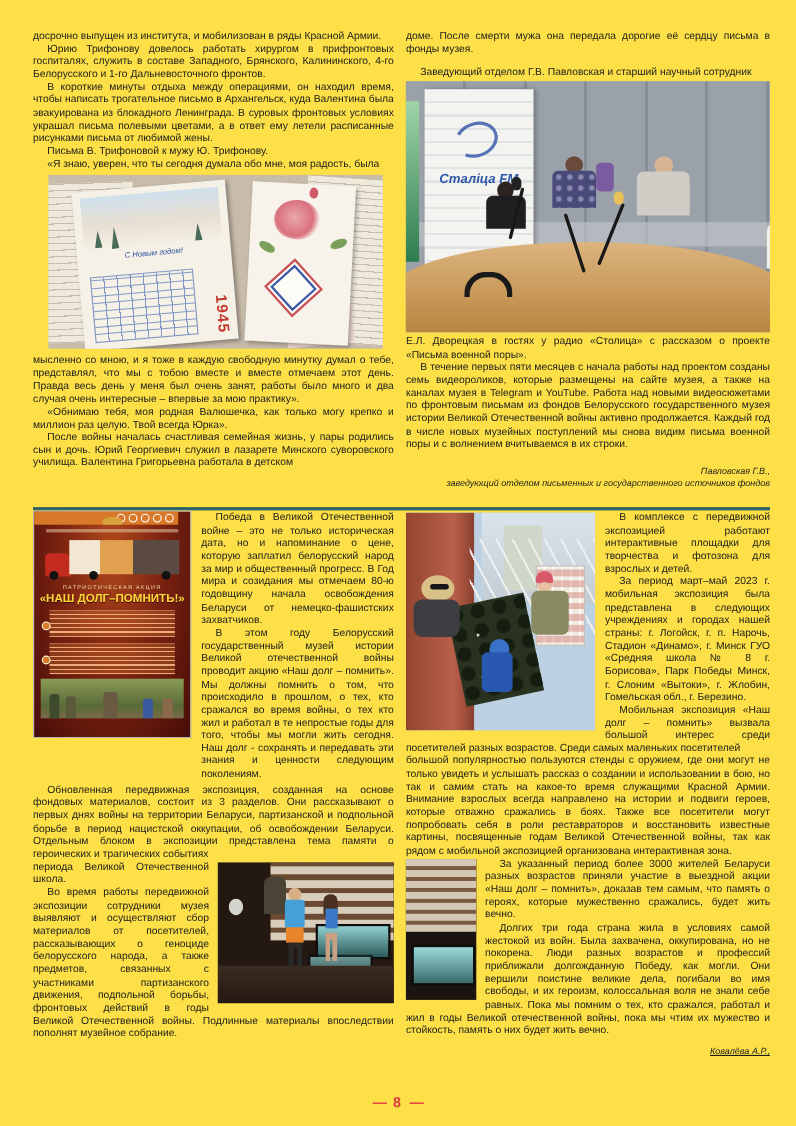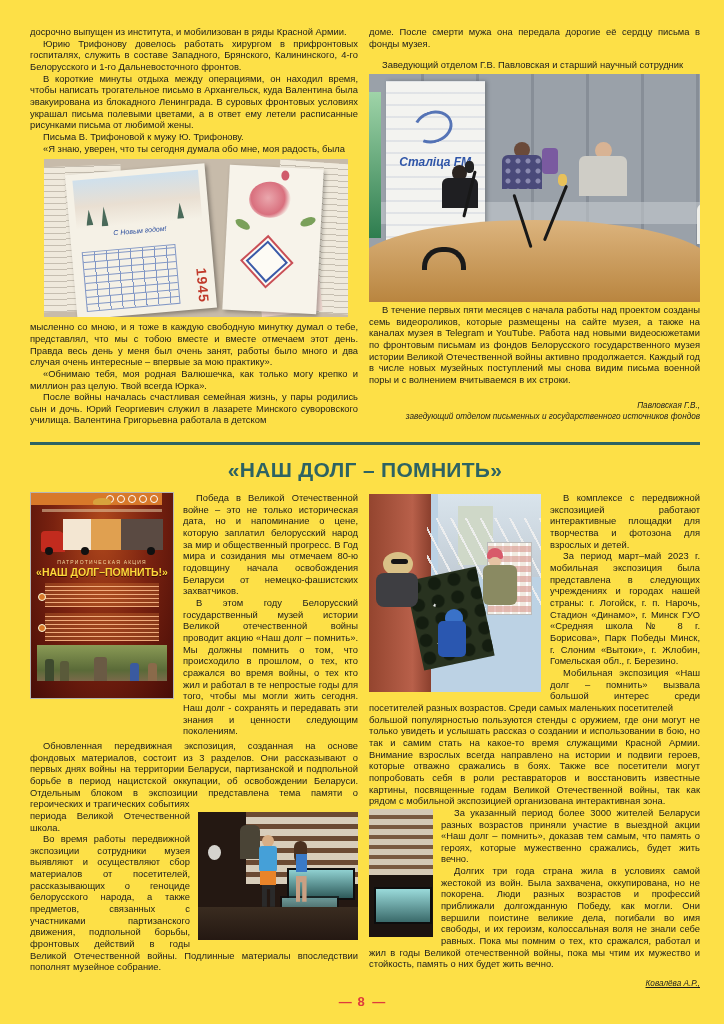--- a/index.html
+++ b/index.html
@@ -190,31 +190,31 @@
           <div class="torso" style="left:0;top:30px;width:40px;height:40px;background:#efefe9;"></div>
         </div>
         <div class="boom" style="left:30%;top:42%;width:3px;height:48px;transform:rotate(14deg);"></div>
         <div class="boom" style="left:46%;top:52%;width:3px;height:56px;transform:rotate(-18deg);"></div>
         <div class="boom" style="left:56%;top:48%;width:3px;height:60px;transform:rotate(22deg);"></div>
         <div class="mic" style="left:29%;top:38%;width:9px;height:12px;"></div>
         <div class="mic" style="left:57%;top:44%;width:9px;height:12px;background:#e8c15a;"></div>
         <div class="ab phones"></div>
       </div>
 
+      <p>Е.Л. Дворецкая в гостях у радио «Столица» с рассказом о проекте «Письма военной поры».</p>
       <p class="ind">В течение первых пяти месяцев с начала работы над проектом созданы семь видеороликов, которые размещены на сайте музея, а также на каналах музея в Telegram и YouTube. Работа над новыми видеосюжетами по фронтовым письмам из фондов Белорусского государственного музея истории Великой Отечественной войны активно продолжается. Каждый год в числе новых музейных поступлений мы снова видим письма военной поры и с волнением вчитываемся в их строки.</p>
       <div class="byline">
         <div>Павловская Г.В.,</div>
         <div>заведующий отделом письменных и государственного источников фондов</div>
       </div>
     </div>
   </div>
 
   <div class="divider"></div>
 
-  <div class="headline">«НАШ ДОЛГ – ПОМНИТЬ»</div>
 
   <div class="cols">
     <div class="col-l">
       <div style="display:flex;gap:9px;">
         <div class="ph ph-poster">
           <div class="ab p-crest"></div>
           <div class="ab p-strip"></div>
           <div class="ab p-truck">
             <div class="cab"></div>
             <div class="trail"></div>

